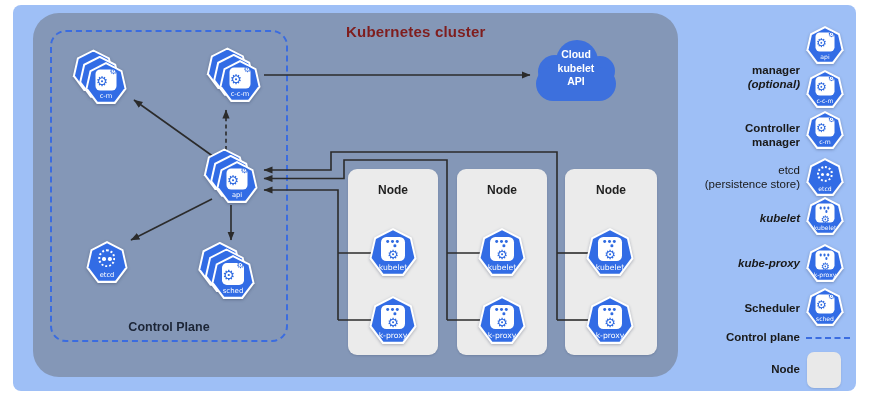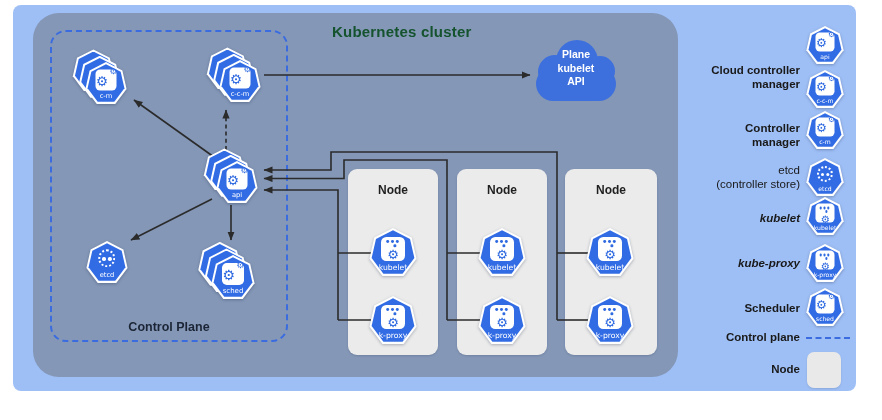--- a/index.html
+++ b/index.html
@@ -3,21 +3,21 @@
 <meta charset="utf-8">
 <style>
   html,body{margin:0;padding:0;background:#fff;}
   #canvas{position:relative;width:882px;height:420px;background:#fff;overflow:hidden;
           font-family:"Liberation Sans","DejaVu Sans",sans-serif;}
   .abs{position:absolute;}
 
   
   #outer-bg{left:13px;top:5px;width:843px;height:386px;background:#9ebff6;border-radius:8px;}
   #cluster-bg{left:33px;top:13px;width:645px;height:364px;background:#8497b7;border-radius:26px;}
-  #cluster-title{left:332px;top:23px;font-size:15px;font-weight:bold;color:#14532d;letter-spacing:.2px;}
+  #cluster-title{left:346px;top:23px;font-size:15px;font-weight:bold;color:#7f1d1d;letter-spacing:.2px;}
   #cp-border{left:50px;top:30px;width:238px;height:312px;border:2.5px dashed #3a6ce0;border-radius:16px;box-sizing:border-box;}
   #cp-label{left:50px;top:320px;width:238px;text-align:center;font-size:12.5px;font-weight:bold;color:#1c2536;}
 
   
   .node-rect{top:169px;width:90px;height:186px;background:#ebebeb;border-radius:9px;box-shadow:0 1px 2px rgba(30,40,70,.18);}
   .node-title{padding-top:14px;text-align:center;font-size:12px;font-weight:bold;color:#1f1f1f;}
 
   
   #cloud{left:536px;top:39px;width:80px;height:62px;}
   #cloud .lobe{position:absolute;background:#3d70dd;border-radius:50%;}
@@ -74,21 +74,21 @@
   <div class="abs node-rect" style="left:565px;width:92px">
     <div class="node-title">Node</div>
   </div>
 
   <div id="cloud" class="abs">
     <span class="lobe" style="left:2px;top:16px;width:34px;height:34px"></span>
     <span class="lobe" style="left:20px;top:1px;width:42px;height:42px"></span>
     <span class="lobe" style="left:49px;top:17px;width:30px;height:30px"></span>
     <span class="base"></span>
     <div class="ctext">
-      <span>Plane</span><br>
+      <span>Cloud</span><br>
       <span>kubelet</span><br>
       <span>API</span>
     </div>
   </div>
 
   <svg id="wires" class="abs" width="882" height="420">
     <defs>
       <marker id="ah" markerUnits="userSpaceOnUse" markerWidth="11" markerHeight="9" refX="8.5" refY="3.6" orient="auto">
         <path d="M0,0 L9,3.6 L0,7.2 z" fill="#2b2b2b"></path>
       </marker>
@@ -250,30 +250,30 @@
           <span class="gsq" style="width:24px;height:24px">
             <span class="wdot" style="width:2.88px;height:2.88px;box-shadow:4.800000000000001px 0 0 #2f6ae0,-4.800000000000001px 0 0 #2f6ae0,2.4000000000000004px 4.32px 0 #2f6ae0"></span>
             <span class="gear g3" style="font-size:12.96px">⚙</span>
           </span>
           <span class="hlabel" style="font-size:7.7px">k-proxy</span>
         </div>
       </div>
     </div>
 
   <div class="lg-label" style="top:64px">
-    <span>Cloud controller</span>
     <span>manager</span>
+    <span class="it">(optional)</span>
   </div>
   <div class="lg-label" style="top:122px">
     <span>Controller</span>
     <span>manager</span>
   </div>
   <div class="lg-label rg" style="top:164px">
     <span>etcd</span>
-    <span>(controller store)</span>
+    <span>(persistence store)</span>
   </div>
   <div class="lg-label bi" style="top:212px">
     <span>kubelet</span>
   </div>
   <div class="lg-label bi" style="top:257px">
     <span>kube-proxy</span>
   </div>
   <div class="lg-label" style="top:302px">
     <span>Scheduler</span>
   </div>

